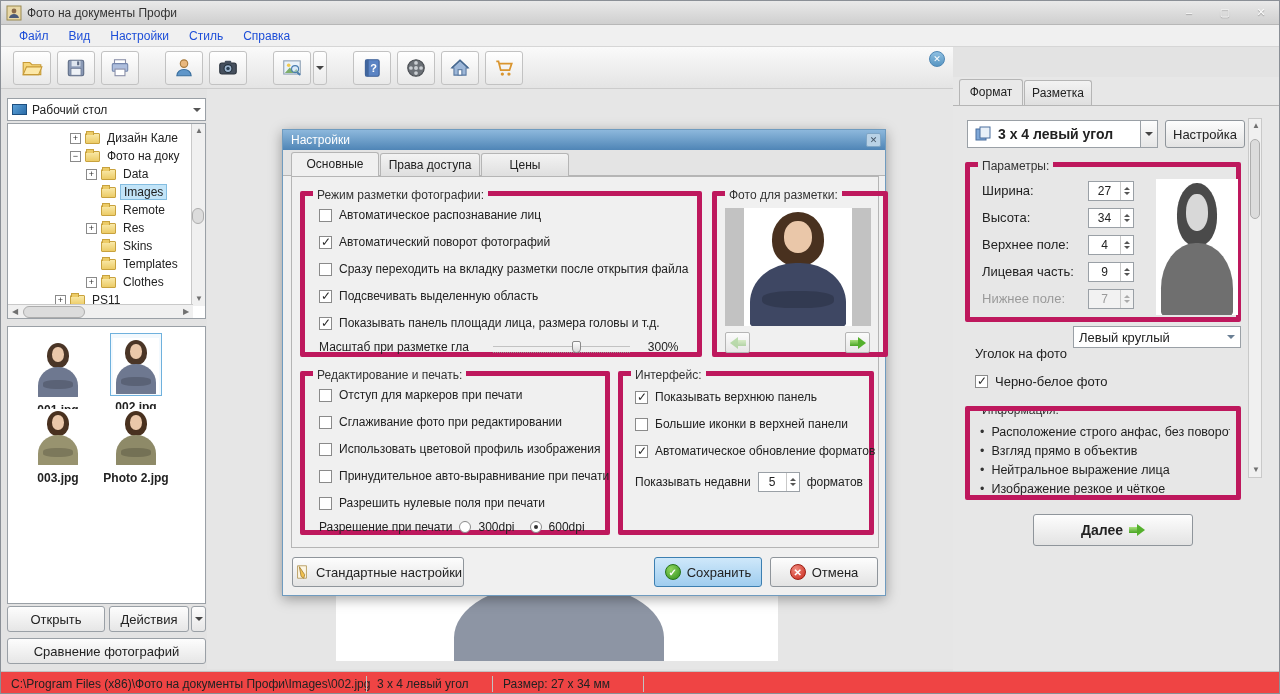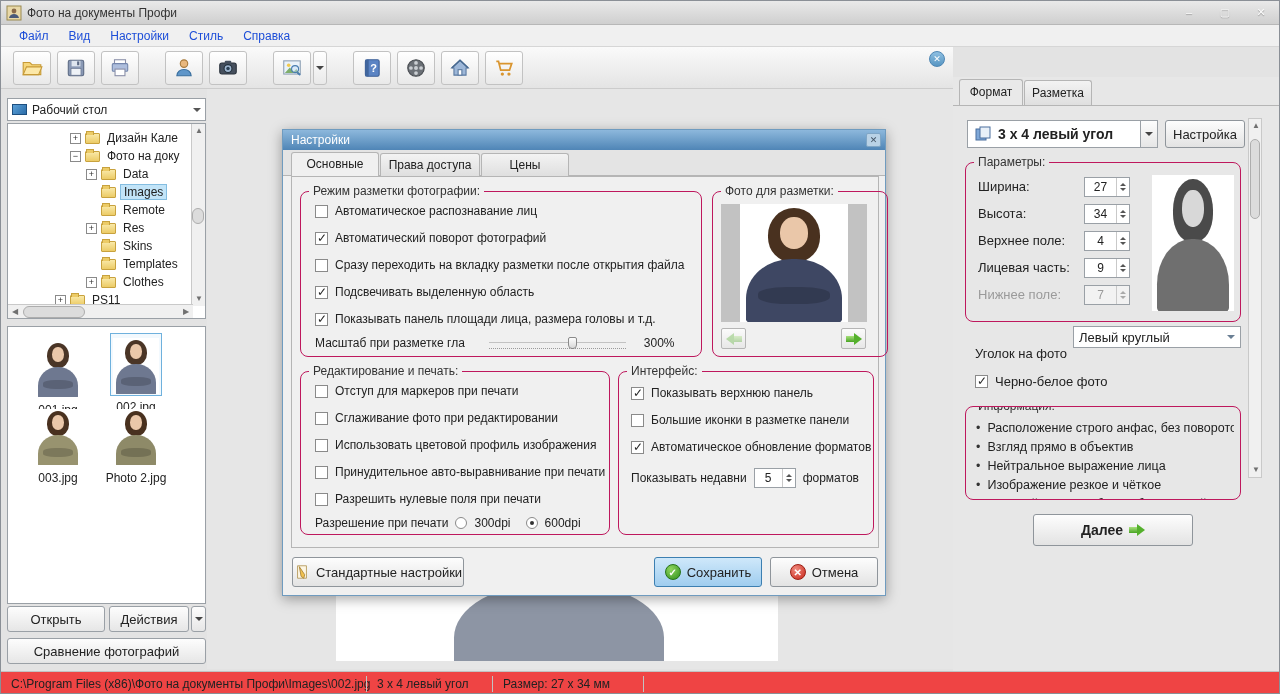--- a/index.html
+++ b/index.html
@@ -49,21 +49,21 @@
   .fold::before { content:""; position:absolute; left:0; top:-3px; width:6px; height:3px;
     background:#eccb66; border:1px solid #c8a23e; border-bottom:none; }
   .tlabel { padding:0 3px; }
   .tlabel.sel { background:#c2e4f8; border:1px solid #84bde0; }
   .vscroll { position:absolute; right:0; top:0; width:14px; height:182px; background:#f0f0f0; border-left:1px solid #c9c9c9; }
   .hscroll { position:absolute; left:0; bottom:0; width:185px; height:14px; background:#f0f0f0; border-top:1px solid #c9c9c9; }
   .sarrow { position:absolute; width:14px; height:14px; color:#707070; font-size:8px; text-align:center; line-height:14px; }
   .vthumb { position:absolute; right:1px; top:84px; width:12px; height:16px; background:#dcdcdc; border:1px solid #adadad; border-radius:7px; }
   .hthumb { position:absolute; left:15px; top:1px; width:62px; height:12px; background:#dcdcdc; border:1px solid #adadad; border-radius:6px; }
 
-  .thumbbox { left:6px; top:325px; width:199px; height:278px; background:#fff; border:1px solid #9aa0a6; }
+  .thumbbox { left:6px; top:325px; width:199px; height:278px; background:#fff; border:1px solid #9aa0a6;font-weight:bold; }
   .thumb { position:absolute; width:72px; text-align:center; }
   .thumb .pwrap { width:46px; height:56px; margin:0 auto; }
   .thumb.sel .inner { border:1px solid #6fb1dd; background:#f2f9fe; }
   .thumb .inner { padding:4px 2px 1px; display:inline-block; }
   .tname { margin-top:3px; }
 
   .sbtn { background:linear-gradient(#fdfdfd,#e6e6e6); border:1px solid #9aa0a6; border-radius:3px;
     text-align:center; display:flex; align-items:center; justify-content:center; font-size:13px; }
 
   
@@ -88,21 +88,21 @@
     border:1px solid #6f9bbf; box-shadow:0 3px 12px rgba(0,0,0,.35); }
   .dtitle { position:absolute; left:0; top:0; width:100%; height:20px;
     background:linear-gradient(#8db8dc,#4f85b6); color:#fff; display:flex; align-items:center; padding:0 8px; }
   .dclose { position:absolute; right:4px; top:3px; width:15px; height:14px; background:#b9d2e6;
     border:1px solid #7fa6c6; color:#456; font-size:9px; line-height:13px; text-align:center; border-radius:2px;}
   .dtabs { position:absolute; left:0; top:20px; width:100%; height:26px; background:#e4e4e4; border-bottom:1px solid #b5b5b5;padding-left:39px; }
   .dtab { position:absolute; top:3px; height:23px; border:1px solid #b5b5b5; border-bottom:none;
     background:linear-gradient(#f3f3f3,#dfdfdf); text-align:center; padding-top:4px; border-radius:3px 3px 0 0;}
   .dtab.active { background:#f0f0f0; height:24px; top:2px; z-index:2; }
   .dpanel { position:absolute; left:8px; top:46px; width:588px; height:372px; border:1px solid #b5b5b5; background:#f0f0f0; }
-  .group { position:absolute; border:1px solid #be185d; border-radius:8px; }
+  .group { position:absolute; border:5px solid #be185d; border-radius:2px; }
   .glegend { position:absolute; top:-8px; left:8px; background:#f0f0f0; padding:0 4px; color:#333; white-space:nowrap;}
   .gray .glegend { background:#e7e7e7; }
   .cbrow { position:absolute; display:flex; align-items:center; gap:7px; white-space:nowrap; }
   .cb { width:13px; height:13px; background:#fff; border:1px solid #8a8a8a; position:relative; flex:0 0 13px;}
   .cb.on::after { content:"\2713"; position:absolute; left:1px; top:-2px; font-size:12px; color:#2b2b2b; }
   .rb { width:12px; height:12px; background:#fff; border:1px solid #8a8a8a; border-radius:50%; position:relative; flex:0 0 12px;}
   .rb.on::after { content:""; position:absolute; left:3px; top:3px; width:4px; height:4px; border-radius:50%; background:#333; }
   .slrow { position:absolute; display:flex; align-items:center; }
   .sltrack { position:relative; width:137px; height:12px; border-bottom:1px dotted #9a9a9a; }
   .sltrack::before { content:""; position:absolute; left:0; top:5px; width:100%; height:1px; background:#c2c2c2; }
@@ -505,21 +505,21 @@
     </div>
 
     <div class="group" style="left:326px;top:194px;width:256px;height:164px">
       <span class="glegend">Интерфейс:</span>
       <div class="cbrow" style="left:12px;top:14px">
           <span class="cb on"></span>
           <span>Показывать верхнюю панель</span>
         </div>
       <div class="cbrow" style="left:12px;top:41px">
           <span class="cb"></span>
-          <span>Большие иконки в разметке панели</span>
+          <span>Большие иконки в верхней панели</span>
         </div>
       <div class="cbrow" style="left:12px;top:68px">
           <span class="cb on"></span>
           <span>Автоматическое обновление форматов</span>
         </div>
       <div class="cbrow" style="left:12px;top:96px">
         <span>Показывать недавни</span>
         <span class="spin" style="position:static;width:42px;height:20px">
             <span class="v">5</span>
             <span class="sarr">

